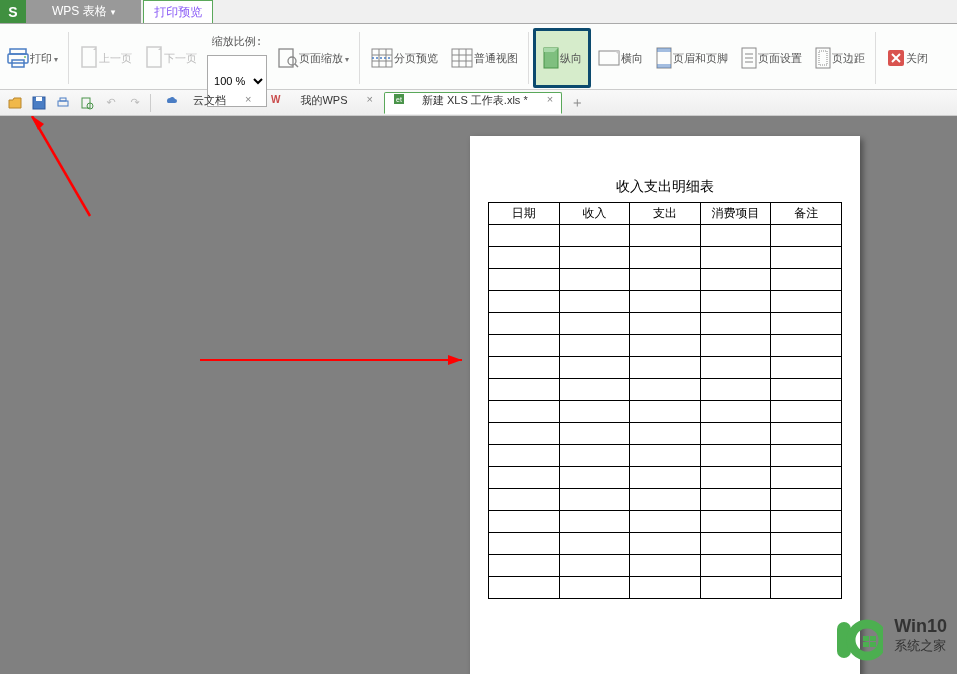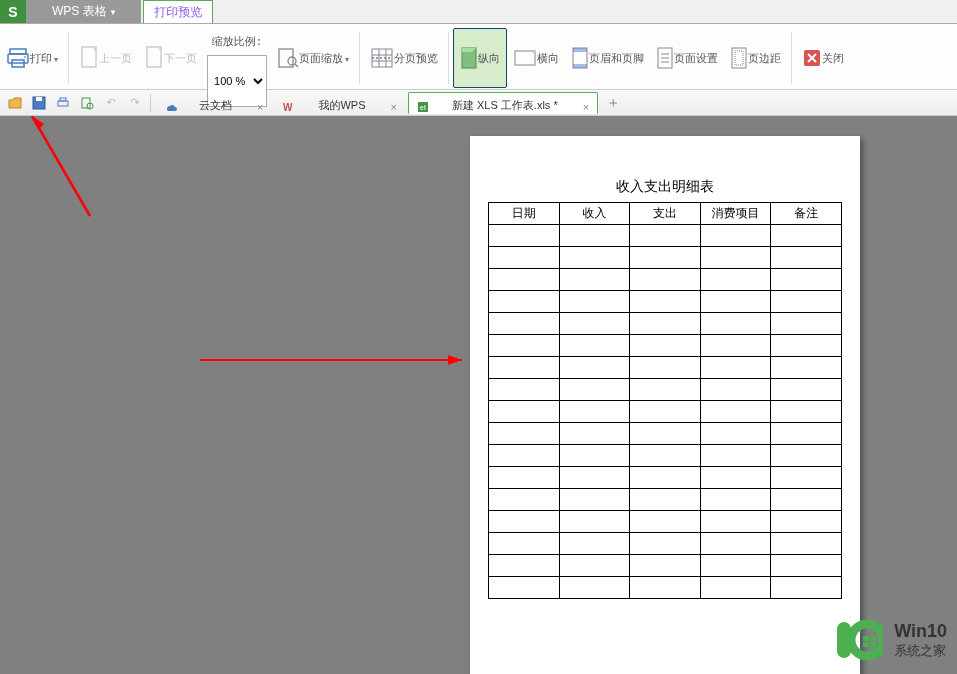--- a/index.html
+++ b/index.html
@@ -8,45 +8,45 @@
 
 .titlebar { height: 24px; background: #f0f0f0; display: flex; align-items: stretch; border-bottom: 1px solid #aaa; }
 .logo-s { width: 26px; background: #409040; color: #fff; display: flex; align-items: center; justify-content: center; font-weight: bold; font-size: 14px; }
 .app-name-box { background: #999; color: #fff; padding: 0 26px; display: flex; align-items: center; font-size: 12px; gap: 4px; }
 .tab-printpreview { background: #fff; border: 1px solid #5aa85a; border-bottom: none; color: #8b5cf6; padding: 0 10px; display: flex; align-items: center; font-size: 12px; margin-left: 2px; }
 .down-caret { font-size: 9px; }
 
 
 .ribbon { height: 66px; background: #fcfdfc; border-bottom: 1px solid #ccc; display: flex; align-items: flex-start; padding-top: 4px; }
 .rib-item { display: flex; flex-direction: row; align-items: center; justify-content: flex-end; padding: 2px 6px; height: 60px; font-size: 11px; color: #555; position: relative; }
-.rib-item.active { background: #d6eccb; border: 1px solid #0c4a6e; border-radius: 2px; }
+.rib-item.active { background: #d6eccb; border: 3px solid #0c4a6e; border-radius: 2px; }
 .rib-icon { height: 28px; display: flex; align-items: center; justify-content: center; }
 .rib-label { margin-top: 2px; line-height: 1.2; white-space: nowrap; }
 .rib-sep { width: 1px; background: #ddd; height: 52px; margin: 4px 4px; }
 .zoom-label-block { display: flex; flex-direction: column; align-items: center; padding: 2px 4px; height: 60px; font-size: 11px; color: #555; }
 .zoom-select { font-size: 11px; padding: 18px 2px; border: 1px solid #aaa; width: 60px; margin-top: 6px; background: #fff; }
 
 
 .quickbar { height: 26px; background: linear-gradient(#f9f9f9,#eee); border-bottom: 1px solid #ccc; display: flex; align-items: center; padding-left: 4px; gap: 2px; font-size: 11px; }
 .qb-btn { width: 22px; height: 20px; display: flex; align-items: center; justify-content: center; color: #555; }
 .qb-sep { width: 1px; height: 18px; background: #ccc; margin: 0 2px; }
-.doctab { display: flex; align-items: flex-end; height: 22px; padding: 0 8px; border: 1px solid transparent; gap: 21px; color: #333; }
+.doctab { display: flex; align-items: flex-start; height: 22px; padding: 0 8px; border: 1px solid transparent; gap: 15px; color: #333; }
 .doctab.active { background: #fff; border: 1px solid #5aa85a; border-radius: 2px 2px 0 0; border-bottom: 1px solid #fff; }
 .doctab .close-x { color: #888; margin-left: 4px; font-size: 11px; }
 .plus-tab { color: #888; padding: 0 6px; font-size: 14px; }
 
 
 .preview-area { flex: 1; background: #808080; position: relative; height: calc(674px - 24px - 66px - 26px); display: flex; justify-content: center; align-items: flex-start; overflow: hidden; }
 .page { width: 390px; height: 540px; background: #fff; box-shadow: 3px 3px 6px rgba(0,0,0,0.4); margin-top: 10px; padding: 42px 18px; position: absolute; left: 470px; top: 10px; }
 .sheet-title { text-align: center; font-size: 14px; margin-bottom: 6px; }
 .tbl { border-collapse: collapse; width: 100%; table-layout: fixed; }
 .tbl th, .tbl td { border: 1px solid #000; height: 22px; font-size: 12px; font-weight: normal; text-align: center; }
 
 
-.watermark { position: absolute; right: 10px; bottom: 10px; display: flex; align-items: center; gap: 11px; }
+.watermark { position: absolute; right: 10px; bottom: 10px; display: flex; gap: 11px; }
 .wm-text { font-size: 13px; color: #333; line-height: 1.2; }
 .wm-text .t1 { font-weight: bold; font-size: 18px; }
 
 svg { display: block; }
 .caret-sm::after { content: "▾"; font-size: 8px; margin-left: 2px; color: #777; }
 </style>
 </head>
 <body>
 
 <div class="titlebar">
@@ -111,20 +111,32 @@
       <svg width="24" height="22" viewBox="0 0 24 22">
           <rect x="2" y="2" width="20" height="18" fill="none" stroke="#888"></rect>
           <line x1="2" y1="8" x2="22" y2="8" stroke="#888"></line>
           <line x1="2" y1="14" x2="22" y2="14" stroke="#888"></line>
           <line x1="9" y1="2" x2="9" y2="20" stroke="#888"></line>
           <line x1="16" y1="2" x2="16" y2="20" stroke="#888"></line>
           <line x1="2" y1="11" x2="22" y2="11" stroke="#4a7dc4" stroke-width="1.5" stroke-dasharray="2 2"></line>
         </svg>
     </div>
     <div class="rib-label">分页预览</div>
+  </div>
+  <div class="rib-item">
+    <div class="rib-icon">
+      <svg width="24" height="22" viewBox="0 0 24 22">
+          <rect x="2" y="2" width="20" height="18" fill="none" stroke="#888"></rect>
+          <line x1="2" y1="8" x2="22" y2="8" stroke="#888"></line>
+          <line x1="2" y1="14" x2="22" y2="14" stroke="#888"></line>
+          <line x1="9" y1="2" x2="9" y2="20" stroke="#888"></line>
+          <line x1="16" y1="2" x2="16" y2="20" stroke="#888"></line>
+        </svg>
+    </div>
+    <div class="rib-label">普通视图</div>
   </div>
   <div class="rib-sep"></div>
   <div class="rib-item active">
     <div class="rib-icon">
       <svg width="18" height="24" viewBox="0 0 18 24">
           <rect x="2" y="2" width="14" height="20" fill="#7fbf7f" stroke="#4a944a"></rect>
           <path d="M2 2 L16 2 L12 6 L2 6 Z" fill="#a9d9a9"></path>
         </svg>
     </div>
     <div class="rib-label">纵向</div>

